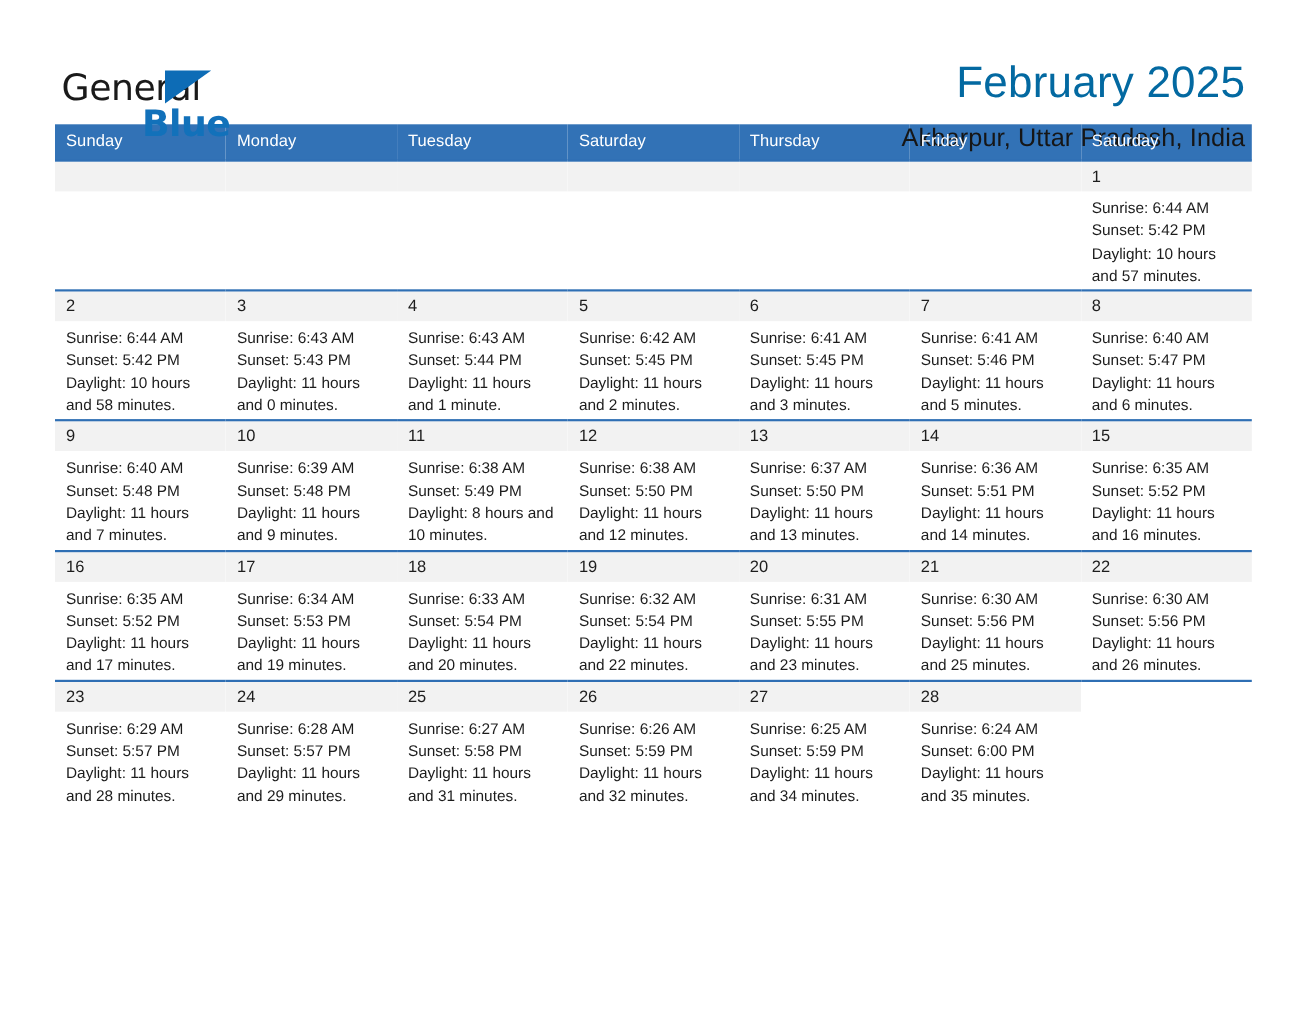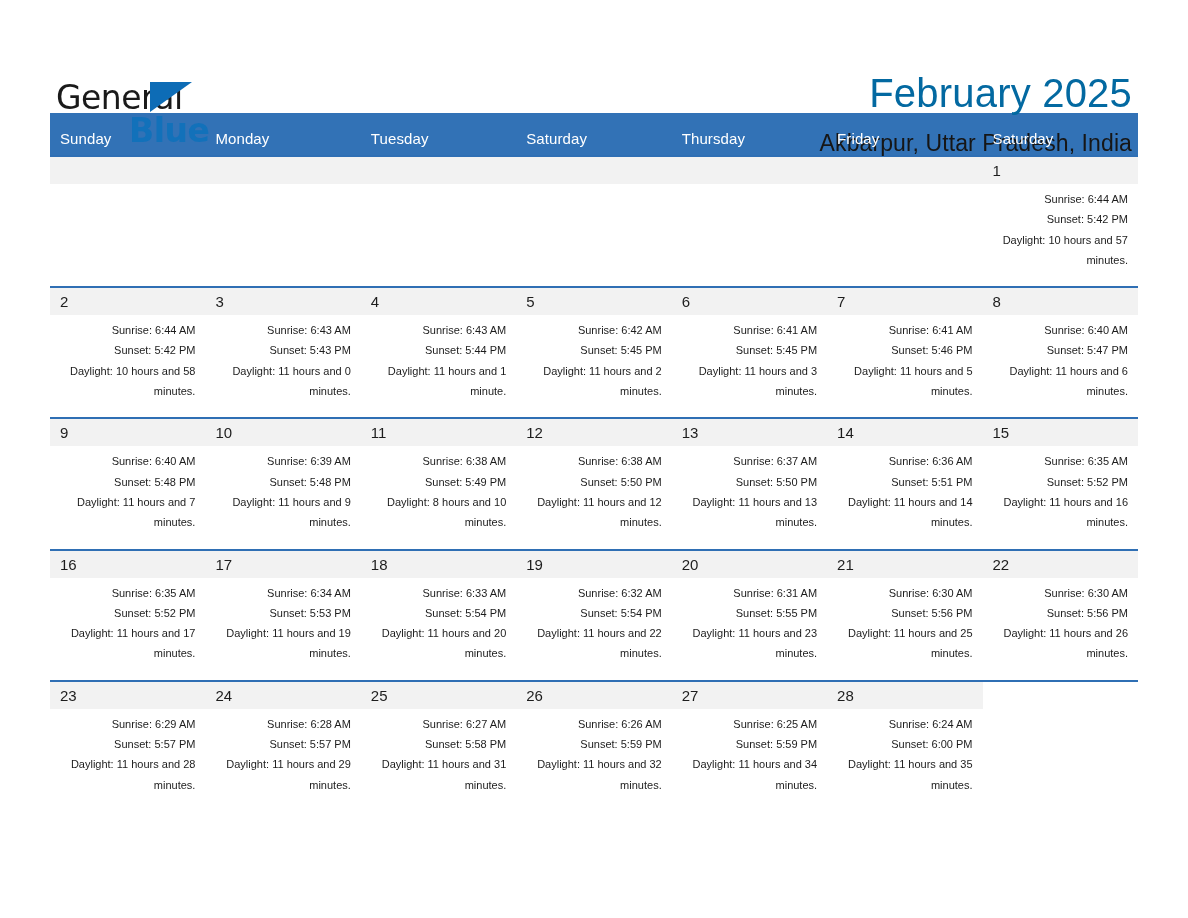--- a/index.html
+++ b/index.html
@@ -20,21 +20,21 @@
     height: 918px;
     box-sizing: border-box;
     padding: 0 50px;
   }
 
   
   .header {
     display: flex;
     align-items: flex-start;
     justify-content: space-between;
-    padding-top: 72px;
+    padding-top: 54px;
     height: 96px;
     box-sizing: border-box;
   }
   .brand {
     position: relative;
     width: 200px;
     height: 70px;
     user-select: none;
   }
   .brand-general {
@@ -91,21 +91,21 @@
     width: 1088px;
     border-collapse: collapse;
     table-layout: fixed;
   }
   .calendar th {
     background: #3272b6;
     color: #ffffff;
     font-size: 15px;
     font-weight: 400;
     text-align: left;
-    padding: 17px 0 8px 10px;
+    padding: 7px 0 8px 10px;
     height: 17px;
     letter-spacing: 0.1px;
   }
   .calendar td {
     width: 155.43px;
     height: 113px;
     vertical-align: top;
     padding: 0;
     border-top: 2px solid #2f6fb4;
     background: #ffffff;
@@ -123,25 +123,24 @@
     color: #1d1d1d;
     padding: 5px 0 5px 10px;
     line-height: 17px;
     height: 17px;
   }
   .daynum.empty {
     background: #f2f2f2;
     color: transparent;
   }
   .dayinfo {
-    padding: 5px 10px 16px 10px;
-    font-size: 11px;
+    padding: 5px 10px 3px 10px;
+    font-size: 14px;
     line-height: 20.3px;
     color: #1c1c1c;
-    text-align: right;
   }
   .dayinfo div {
     white-space: nowrap;
   }
   .dayinfo .daylight {
     white-space: normal;
   }
   td.nodata .daynum {
     background: #ffffff;
   }

